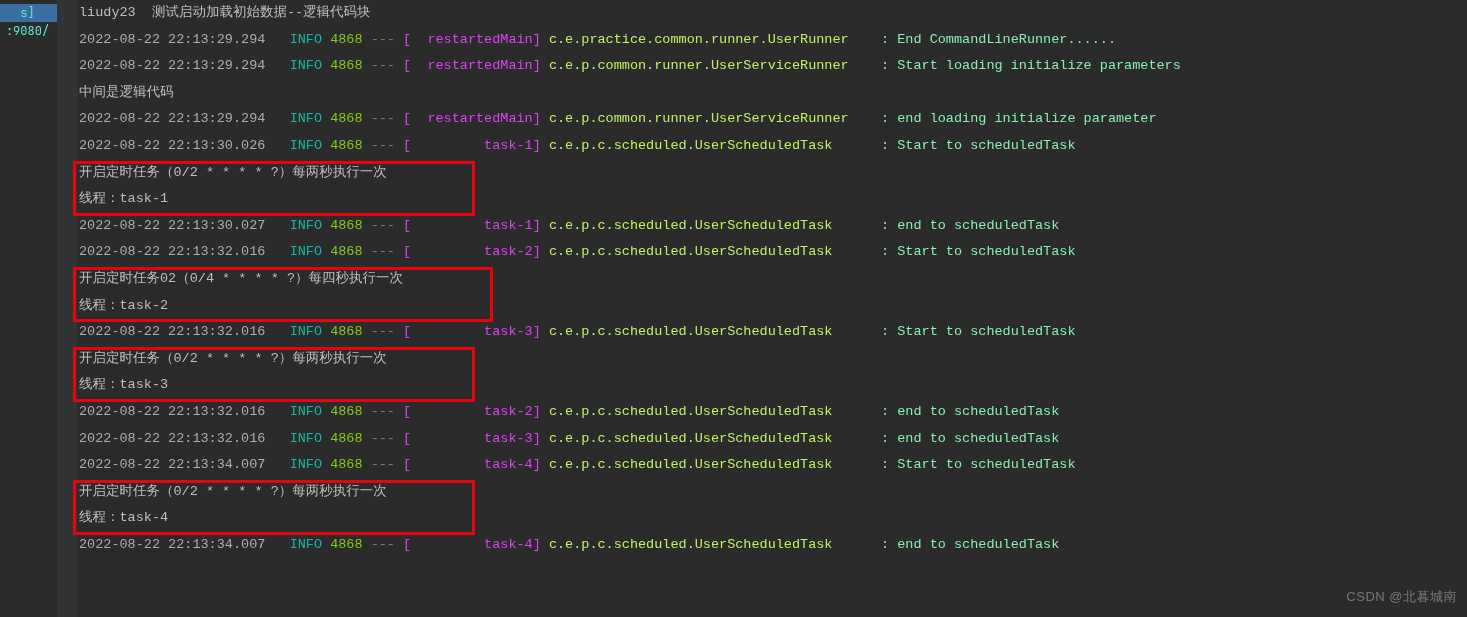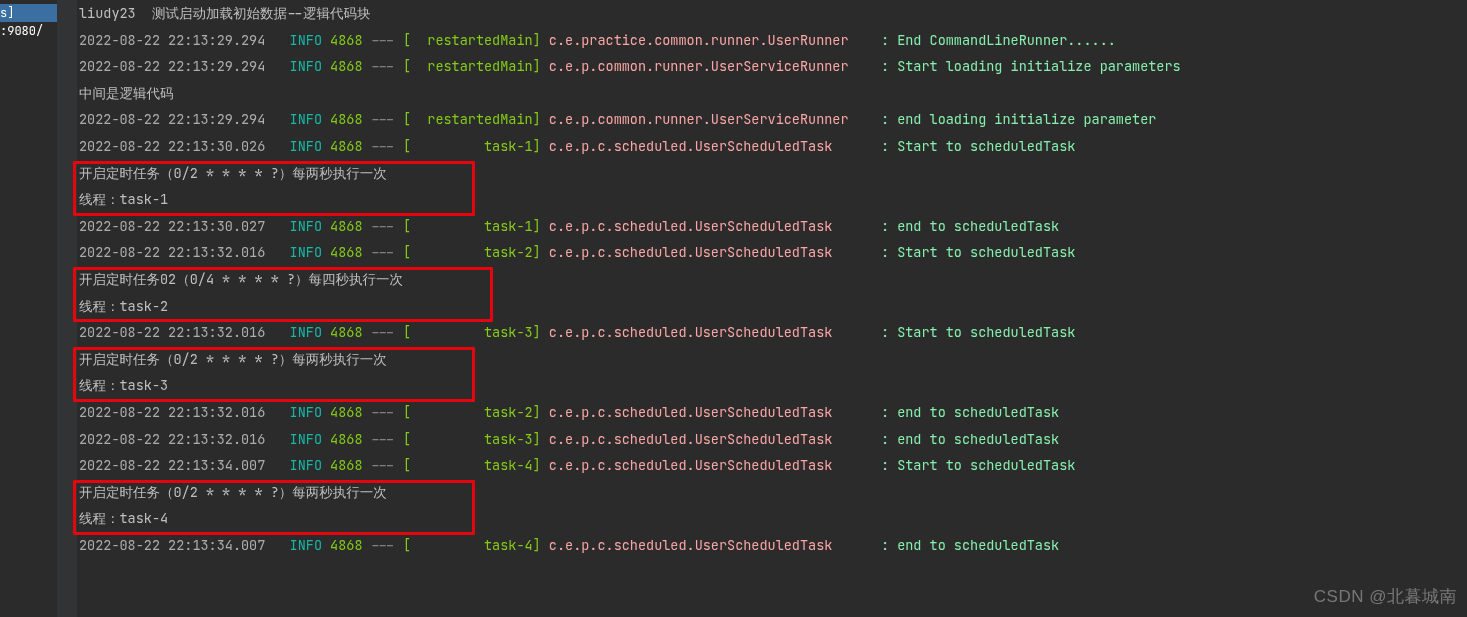--- a/index.html
+++ b/index.html
@@ -20,24 +20,24 @@
     height: 617px;
     background: #2b2b2b;
   }
   .side-tab {
     position: absolute;
     left: 0;
     top: 4px;
     width: 55px;
     height: 18px;
     background: #3b6ea1;
-    color: #ffffff;
+    color: #5eead4;
     font-size: 12px;
     line-height: 18px;
-    text-align: left;
+    text-align: center;
     padding-right: 2px;
     border-right: 1px solid #5c86b0;
   }
   .gutter {
     position: absolute;
     left: 57px;
     top: 0;
     bottom: 0;
     width: 20px;
     background: #313335;
@@ -46,46 +46,47 @@
     position: absolute;
     left: 79px;
     right: 0;
     top: 0;
     bottom: 0;
     white-space: pre;
   }
   .line {
     display: block;
     height: 26.6px;
+    font-family: Liberation Mono, monospace;
   }
   .ts   { color: #adadad; text-align: right; }
   .lvl  { color: #14b8a6; }
   .pid  { color: #84cc16; }
   .dash { color: #808080; }
-  .thrC { color: #84cc16; } 
-  .cls  { color: #fca5a5; } 
+  .thrC { color: #d946ef; } 
+  .cls  { color: #bef264; } 
   .msg  { color: #86efac; }
   .plain{ color: #bfbfbf; }
   .boxed{ position: relative; z-index: 2; }
   .hlbox {
     position: absolute;
     left: -6px;
     border: 3px solid #e6050d;
     box-sizing: border-box;
     border-radius: 1px;
     z-index: 5;
     pointer-events: none;
   }
   .watermark {
     position: absolute;
     right: 10px;
     bottom: 6px;
     color: rgba(210,210,210,0.45);
     font-family: "Microsoft YaHei", sans-serif;
-    font-size: 17px;
+    font-size: 13px;
     letter-spacing: 0.5px;
     pointer-events: none;
   }
 </style>
 </head>
 <body>
 
 <div class="root">
   <div class="side-tab">s] :9080/</div>
   <div class="gutter"></div>

